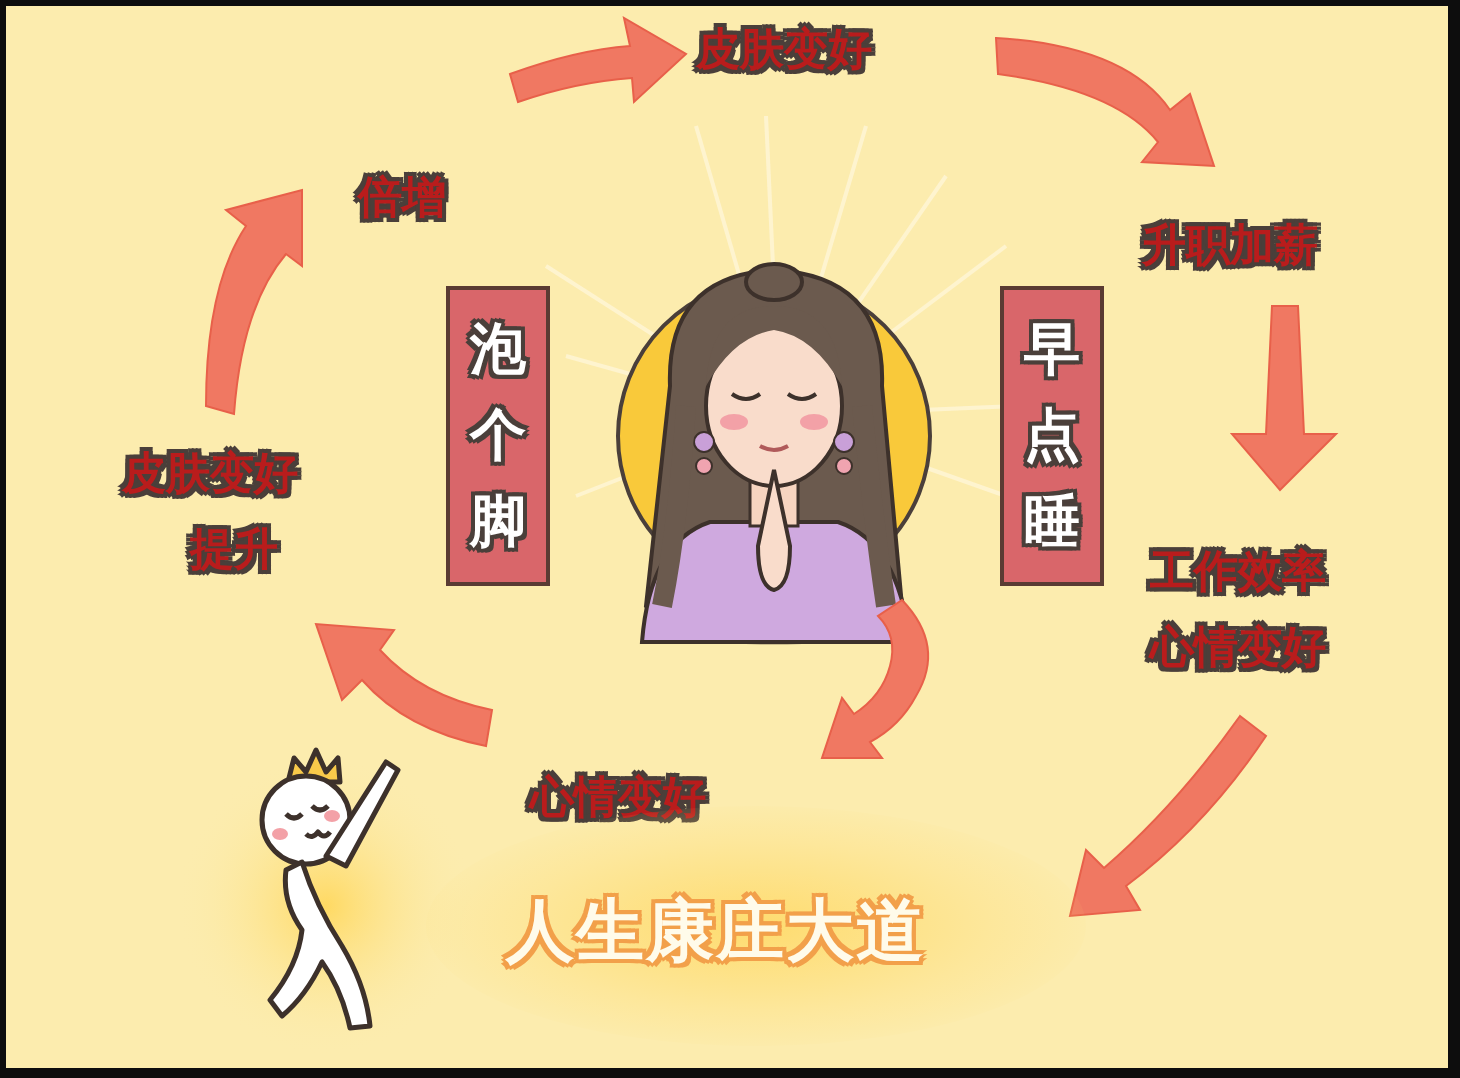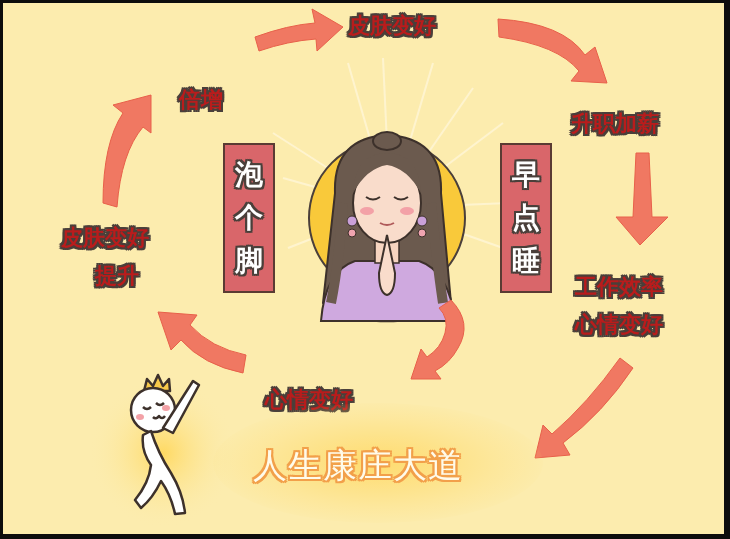--- a/index.html
+++ b/index.html
@@ -3,21 +3,21 @@
 <meta charset="utf-8">
 <style>
   html, body { margin:0; padding:0; }
   body { width:730px; height:539px; background:#0d0d0d; overflow:hidden; position:relative; font-family:"DejaVu Sans", sans-serif; }
   .frame { position:absolute; left:3px; top:3px; width:721px; height:531px; background:#fcecae; overflow:hidden; }
   .lbl { position:absolute; color:#b91c1c; font-weight:bold; font-size:22px; line-height:34px; letter-spacing:0px; white-space:nowrap; text-align:center;
     text-shadow: -2px -2px 0 #4a3f3a, 2px -2px 0 #4a3f3a, -2px 2px 0 #4a3f3a, 2px 2px 0 #4a3f3a, 0 -2px 0 #4a3f3a, 0 2px 0 #4a3f3a, -2px 0 0 #4a3f3a, 2px 0 0 #4a3f3a; }
   .banner { position:absolute; width:52px; height:150px; background:#d9666a; border:2px solid #5a3b33; box-sizing:border-box; display:flex; flex-direction:column; align-items:center; justify-content:space-around; padding:8px 0; }
   .banner span { color:#fff; font-weight:bold; font-size:28px; line-height:30px;
     text-shadow: -2px -2px 0 #4a3f3a, 2px -2px 0 #4a3f3a, -2px 2px 0 #4a3f3a, 2px 2px 0 #4a3f3a, 0 -2px 0 #4a3f3a, 0 2px 0 #4a3f3a, -2px 0 0 #4a3f3a, 2px 0 0 #4a3f3a; }
-  .tagline { position:absolute; left:250px; top:440px; font-size:34px; font-weight:normal; color:#fffbea; letter-spacing:1px;
+  .tagline { position:absolute; left:250px; top:440px; font-size:34px; font-weight:bold; color:#fffbea; letter-spacing:1px;
     text-shadow: -2px -2px 0 #f2a04a, 2px -2px 0 #f2a04a, -2px 2px 0 #f2a04a, 2px 2px 0 #f2a04a, 0 -2px 0 #f2a04a, 0 2px 0 #f2a04a, -2px 0 0 #f2a04a, 2px 0 0 #f2a04a; }
   .glow { position:absolute; left:210px; top:400px; width:330px; height:120px; border-radius:50%; background:radial-gradient(ellipse at center, rgba(255,214,90,0.75) 0%, rgba(255,222,120,0.35) 50%, rgba(252,236,174,0) 75%); }
   svg { position:absolute; left:0; top:0; }
 </style>
 </head>
 <body>
 
 <div class="frame">
 
   <svg width="721" height="531" viewBox="0 0 721 531">

